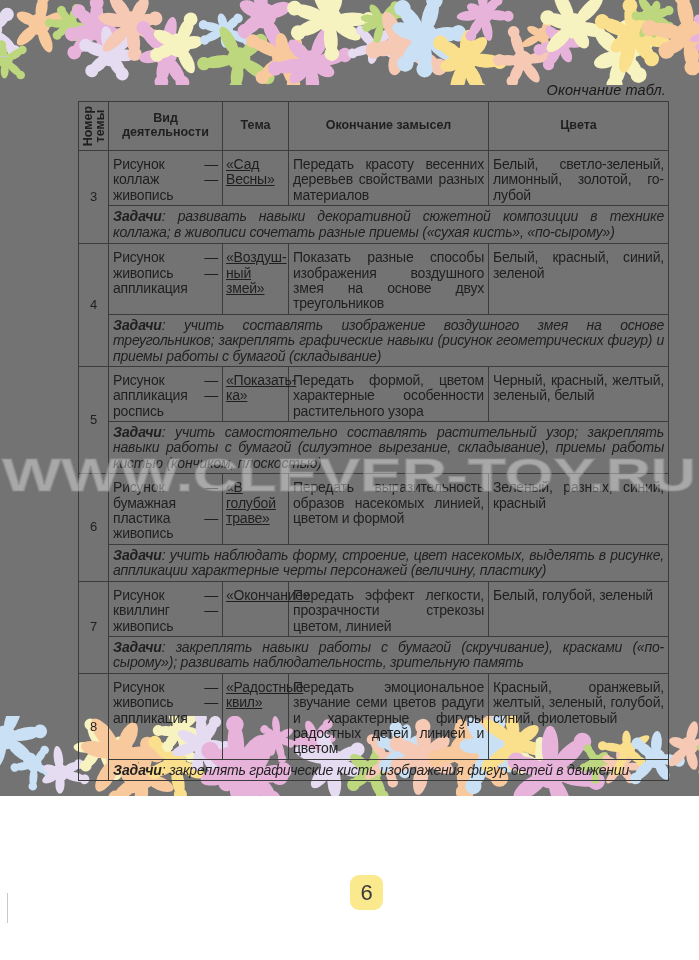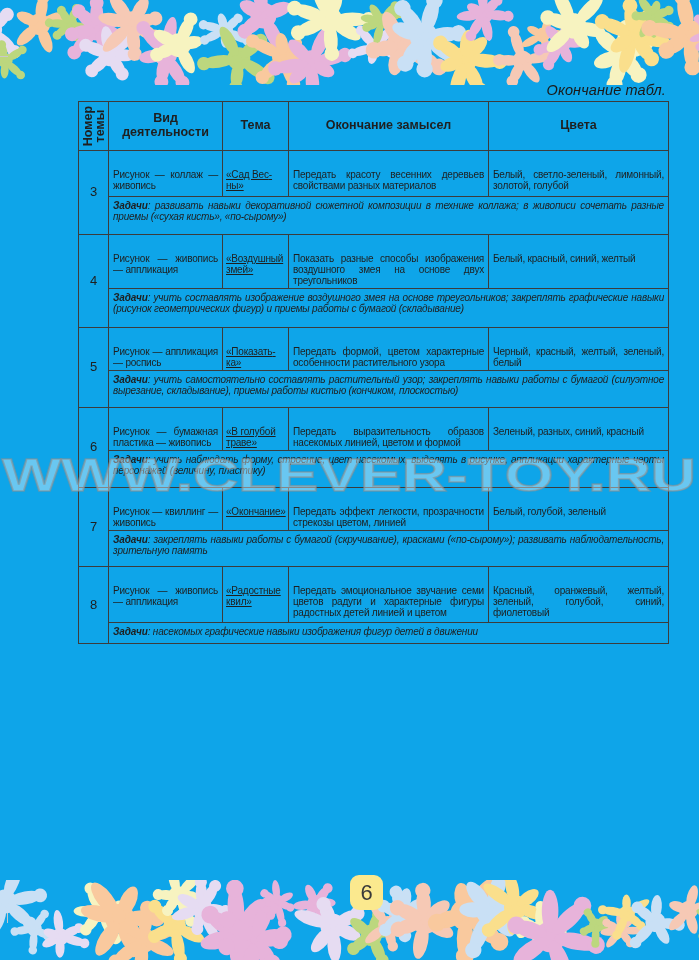--- a/index.html
+++ b/index.html
@@ -1,33 +1,33 @@
 <!DOCTYPE html>
 <html><head>
 <meta charset="utf-8">
 <style>
   * { margin:0; padding:0; box-sizing:border-box; }
   html,body { width:699px; height:960px; background:#ffffff; overflow:hidden; }
   body { font-family:"Liberation Sans","DejaVu Sans",sans-serif; color:#1f1f1f; }
-  .page { position:relative; width:699px; height:960px; background:#0ea5e9; }
+  .page { position:relative; width:699px; height:796px; background:#737373; }
 
   .splat-band { position:absolute; left:0; display:block; }
   .splat-band.top { top:0; }
   .splat-band.bottom { bottom:0; }
 
   .crop-mark { position:absolute; background:#c9c9c9; }
   .crop-mark.tl { left:0; top:56px; width:8px; height:1px; }
   .crop-mark.bl { left:7px; top:893px; width:1px; height:30px; }
 
   .caption { position:absolute; top:82px; right:33px; font-style:italic;
              font-size:14.5px; color:#1a1a1a; letter-spacing:0.1px; z-index:2; }
 
   .tbl-wrap { position:absolute; left:78px; top:101px; z-index:1; }
   table { border-collapse:collapse; table-layout:fixed; width:590px; }
-  td { border:1px solid #3c3c3c; padding:18px 4px 2px 4px; font-size:10px;
+  td { border:1px solid #3c3c3c; padding:6px 4px 2px 4px; font-size:14px;
        line-height:1.1; letter-spacing:-0.2px; vertical-align:top; }
   td.hdr { font-weight:bold; font-size:12.5px; text-align:center;
            vertical-align:middle; letter-spacing:0; padding:2px;margin-left:40px; }
   td.num { text-align:center; vertical-align:middle; font-size:13px; padding:0; }
   td.theme { padding-left:3px; padding-right:2px;text-decoration:underline; }
   .just { text-align:justify; }
   td.tasks { padding-top:3px;font-style:italic; }
   td.hdr-num { position:relative; padding:0; }
   .rot { position:absolute; left:50%; top:50%; width:48px;
          transform:translate(-50%,-50%) rotate(-90deg);
@@ -458,21 +458,21 @@
         </tr>
         <tr style="height:38px">
           <td class="tasks just" colspan="4"><b class="tl">Задачи</b><span>: развивать навыки декоративной сюжетной композиции в технике коллажа; в живописи со­четать разные приемы («сухая кисть», «по-сырому»)</span></td>
         </tr>
 
         <tr style="height:40px">
           <td class="num" rowspan="2">4</td>
           <td class="just">Рисунок — живо­пись — аппликация</td>
           <td class="theme">«Воздуш­ный змей»</td>
           <td class="just">Показать разные способы изображе­ния воздушного змея на основе двух треугольников</td>
-          <td class="just">Белый, красный, синий, желтый</td>
+          <td class="just">Белый, красный, синий, зеленой</td>
         </tr>
         <tr style="height:39px">
           <td class="tasks just" colspan="4"><b class="tl">Задачи</b><span>: учить составлять изображение воздушного змея на основе треугольников; закреплять графи­ческие навыки (рисунок геометрических фигур) и приемы работы с бумагой (складывание)</span></td>
         </tr>
 
         <tr style="height:29px">
           <td class="num" rowspan="2">5</td>
           <td class="just">Рисунок — апплика­ция — роспись</td>
           <td class="theme">«Показать­ка»</td>
           <td class="just">Передать формой, цветом характер­ные особенности растительного узора</td>
@@ -505,21 +505,21 @@
         </tr>
 
         <tr style="height:56px">
           <td class="num" rowspan="2">8</td>
           <td class="just">Рисунок — живо­пись — аппликация</td>
           <td class="theme">«Радостные квил»</td>
           <td class="just">Передать эмоциональное звучание семи цветов радуги и характерные фигуры радостных детей линией и цве­том</td>
           <td class="just">Красный, оранжевый, желтый, зеленый, голу­бой, синий, фиолетовый</td>
         </tr>
         <tr style="height:21px">
-          <td class="tasks just" colspan="4"><b class="tl">Задачи</b><span>: насекомых графические навыки изображения фигур детей в движении</span></td>
+          <td class="tasks just" colspan="4"><b class="tl">Задачи</b><span>: закреплять графические кисть изображения фигур детей в движении</span></td>
         </tr>
       </tbody>
     </table>
   </div>
 
   <svg class="watermark" width="699" height="60" viewBox="0 0 699 60">
     <text x="349" y="45" text-anchor="middle" font-family="Liberation Sans, DejaVu Sans, sans-serif" font-size="47" font-weight="bold" textLength="694" lengthAdjust="spacingAndGlyphs" fill="#ffffff" fill-opacity="0.38" stroke-opacity="0.6" stroke-width="1.6" stroke="#8f8f8f">WWW.CLEVER-TOY.RU</text>
   </svg>
 
   <svg class="splat-band bottom" width="699" height="80" viewBox="0 0 699 80">

